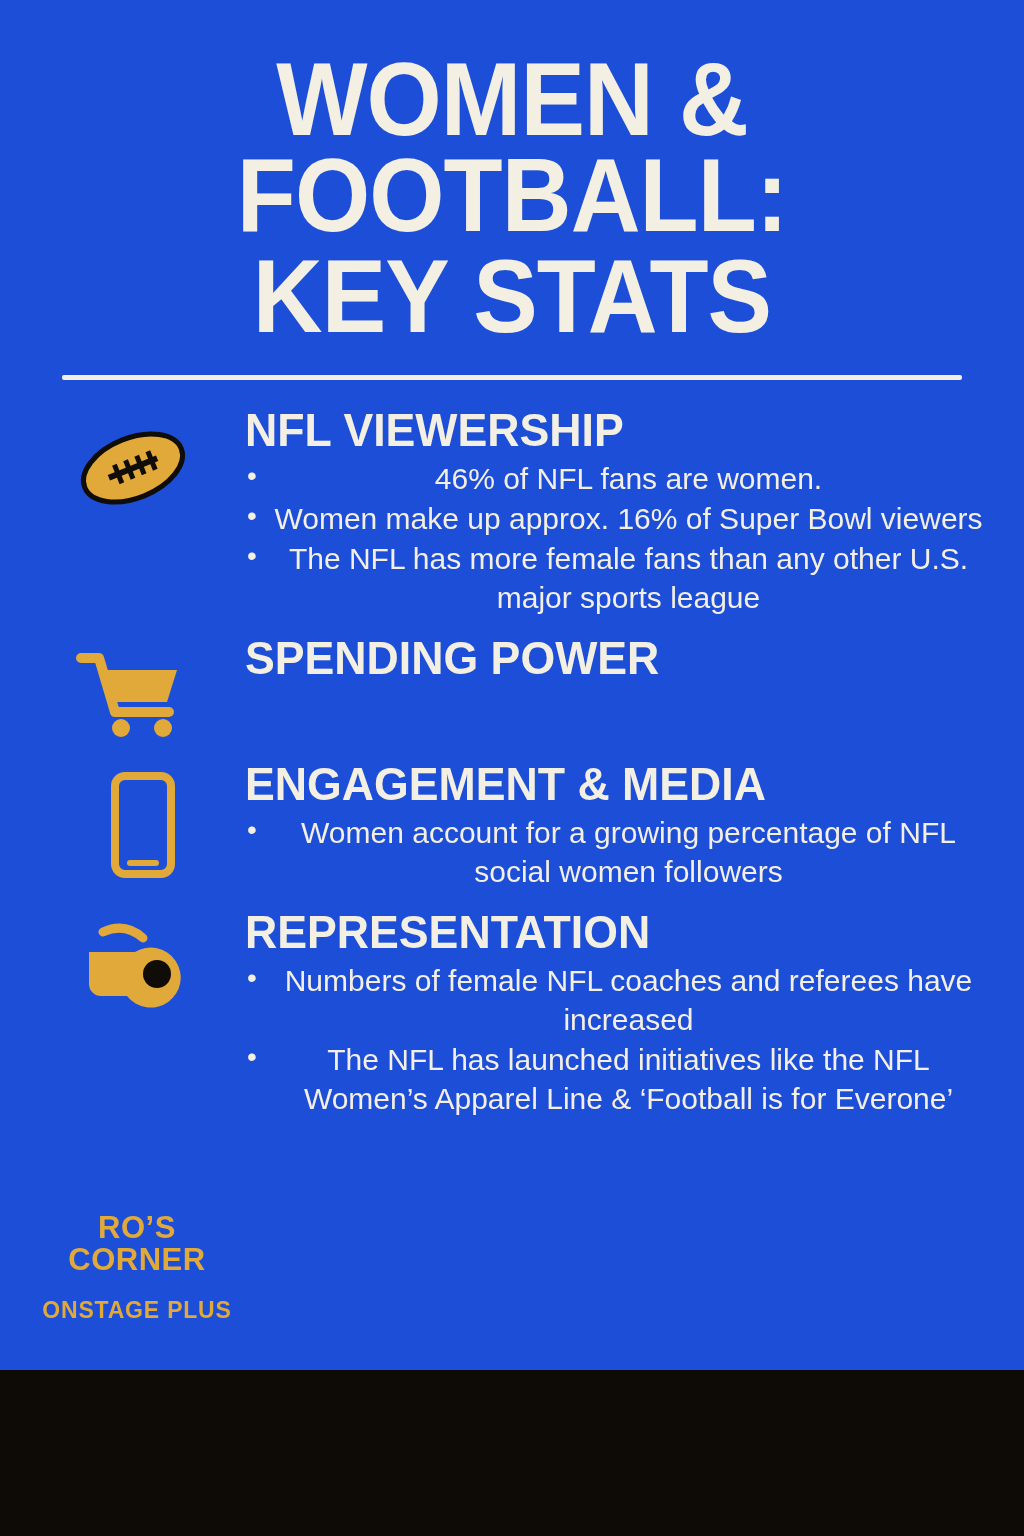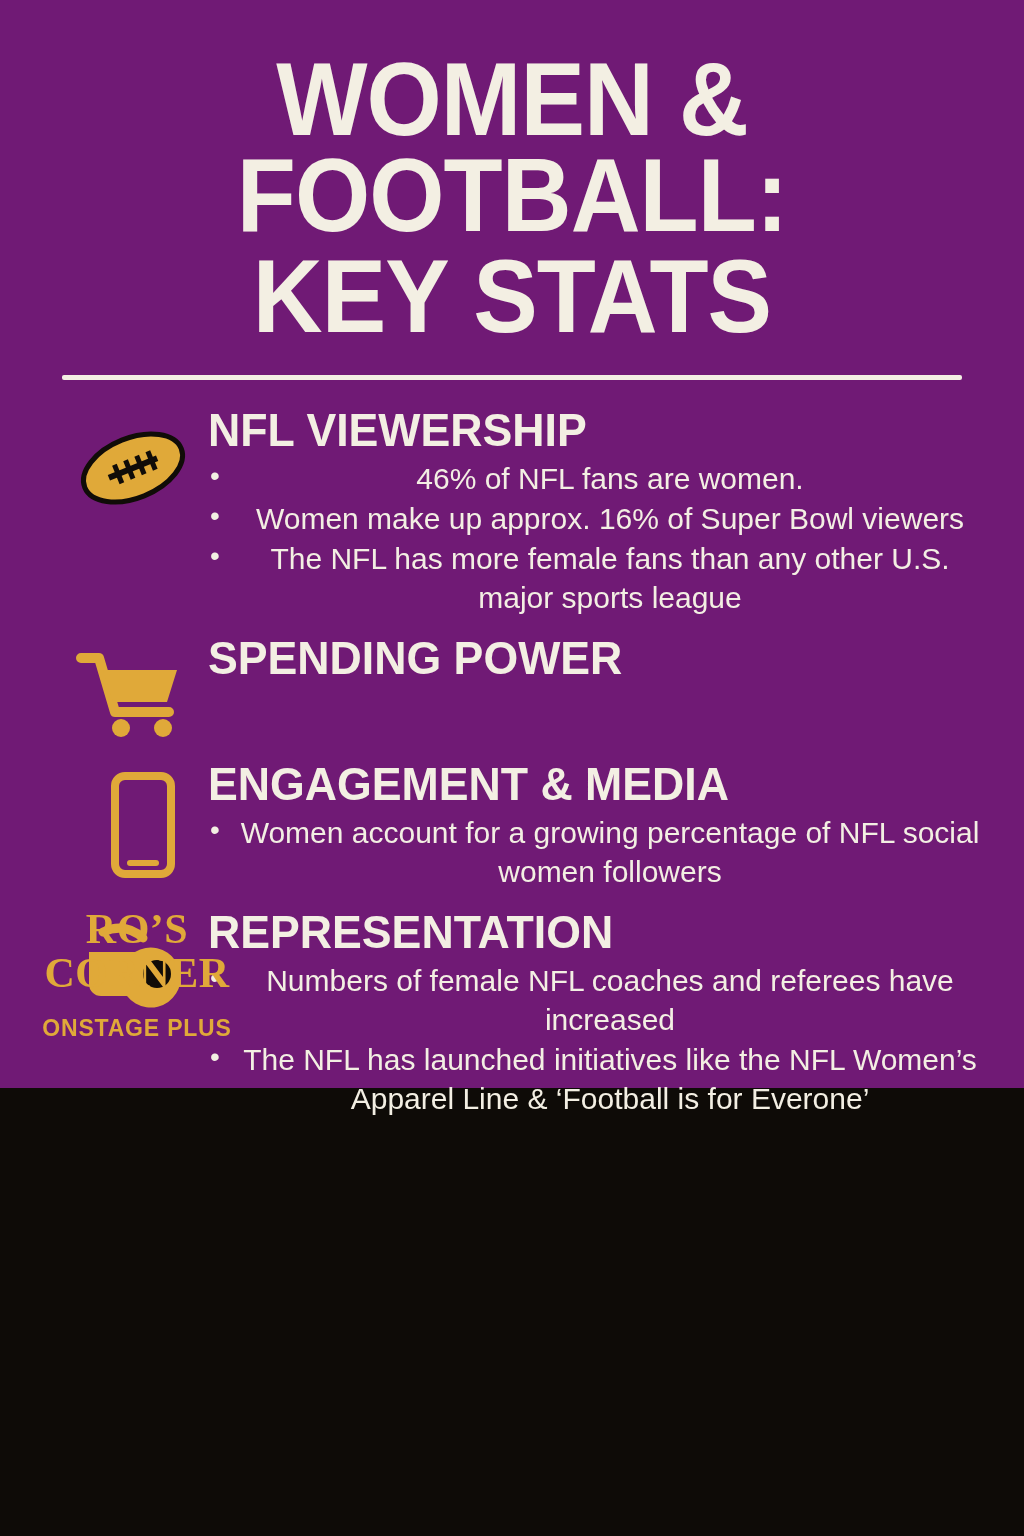--- a/index.html
+++ b/index.html
@@ -9,22 +9,22 @@
   body {
     width: 1024px;
     height: 1536px;
     background: #0e0b07;
     font-family: "Liberation Sans", sans-serif;
     overflow: hidden;
   }
   .poster {
     position: relative;
     width: 1024px;
-    height: 1088px;
-    background: #701a75;
+    height: 1370px;
+    background: #1d4ed8;
     box-sizing: border-box;
   }
 
   
   .title-block {
     padding: 52px 60px 0 60px;
     text-align: center;
   }
   .title-line {
     color: #f3efe3;
@@ -47,20 +47,21 @@
   }
 
   
   .sections {
     padding: 26px 30px 0 58px;
   }
   .section {
     display: flex;
     align-items: flex-start;
     margin-bottom: 16px;
+    gap: 37px;
   }
   .icon-col {
     width: 150px;
     min-width: 150px;
     display: flex;
     justify-content: center;
     padding-top: 10px;
   }
   .text-col {
     flex: 1;
@@ -108,23 +109,23 @@
   
   .brand {
     position: absolute;
     left: 30px;
     bottom: 46px;
     width: 214px;
     text-align: center;
   }
   .brand-name {
     color: #e0a939;
-    font-family: Liberation Serif, serif;
-    font-weight: bold;
-    font-size: 42px;
+    font-family: Liberation Sans, sans-serif;
+    font-weight: bold;
+    font-size: 31px;
     letter-spacing: 0.5px;
     text-transform: uppercase;
     line-height: 1.05;
   }
   .brand-sub {
     color: #e0a939;
     font-family: "Liberation Sans Narrow", "Liberation Sans", sans-serif;
     font-weight: bold;
     font-size: 23px;
     letter-spacing: 0.8px;

